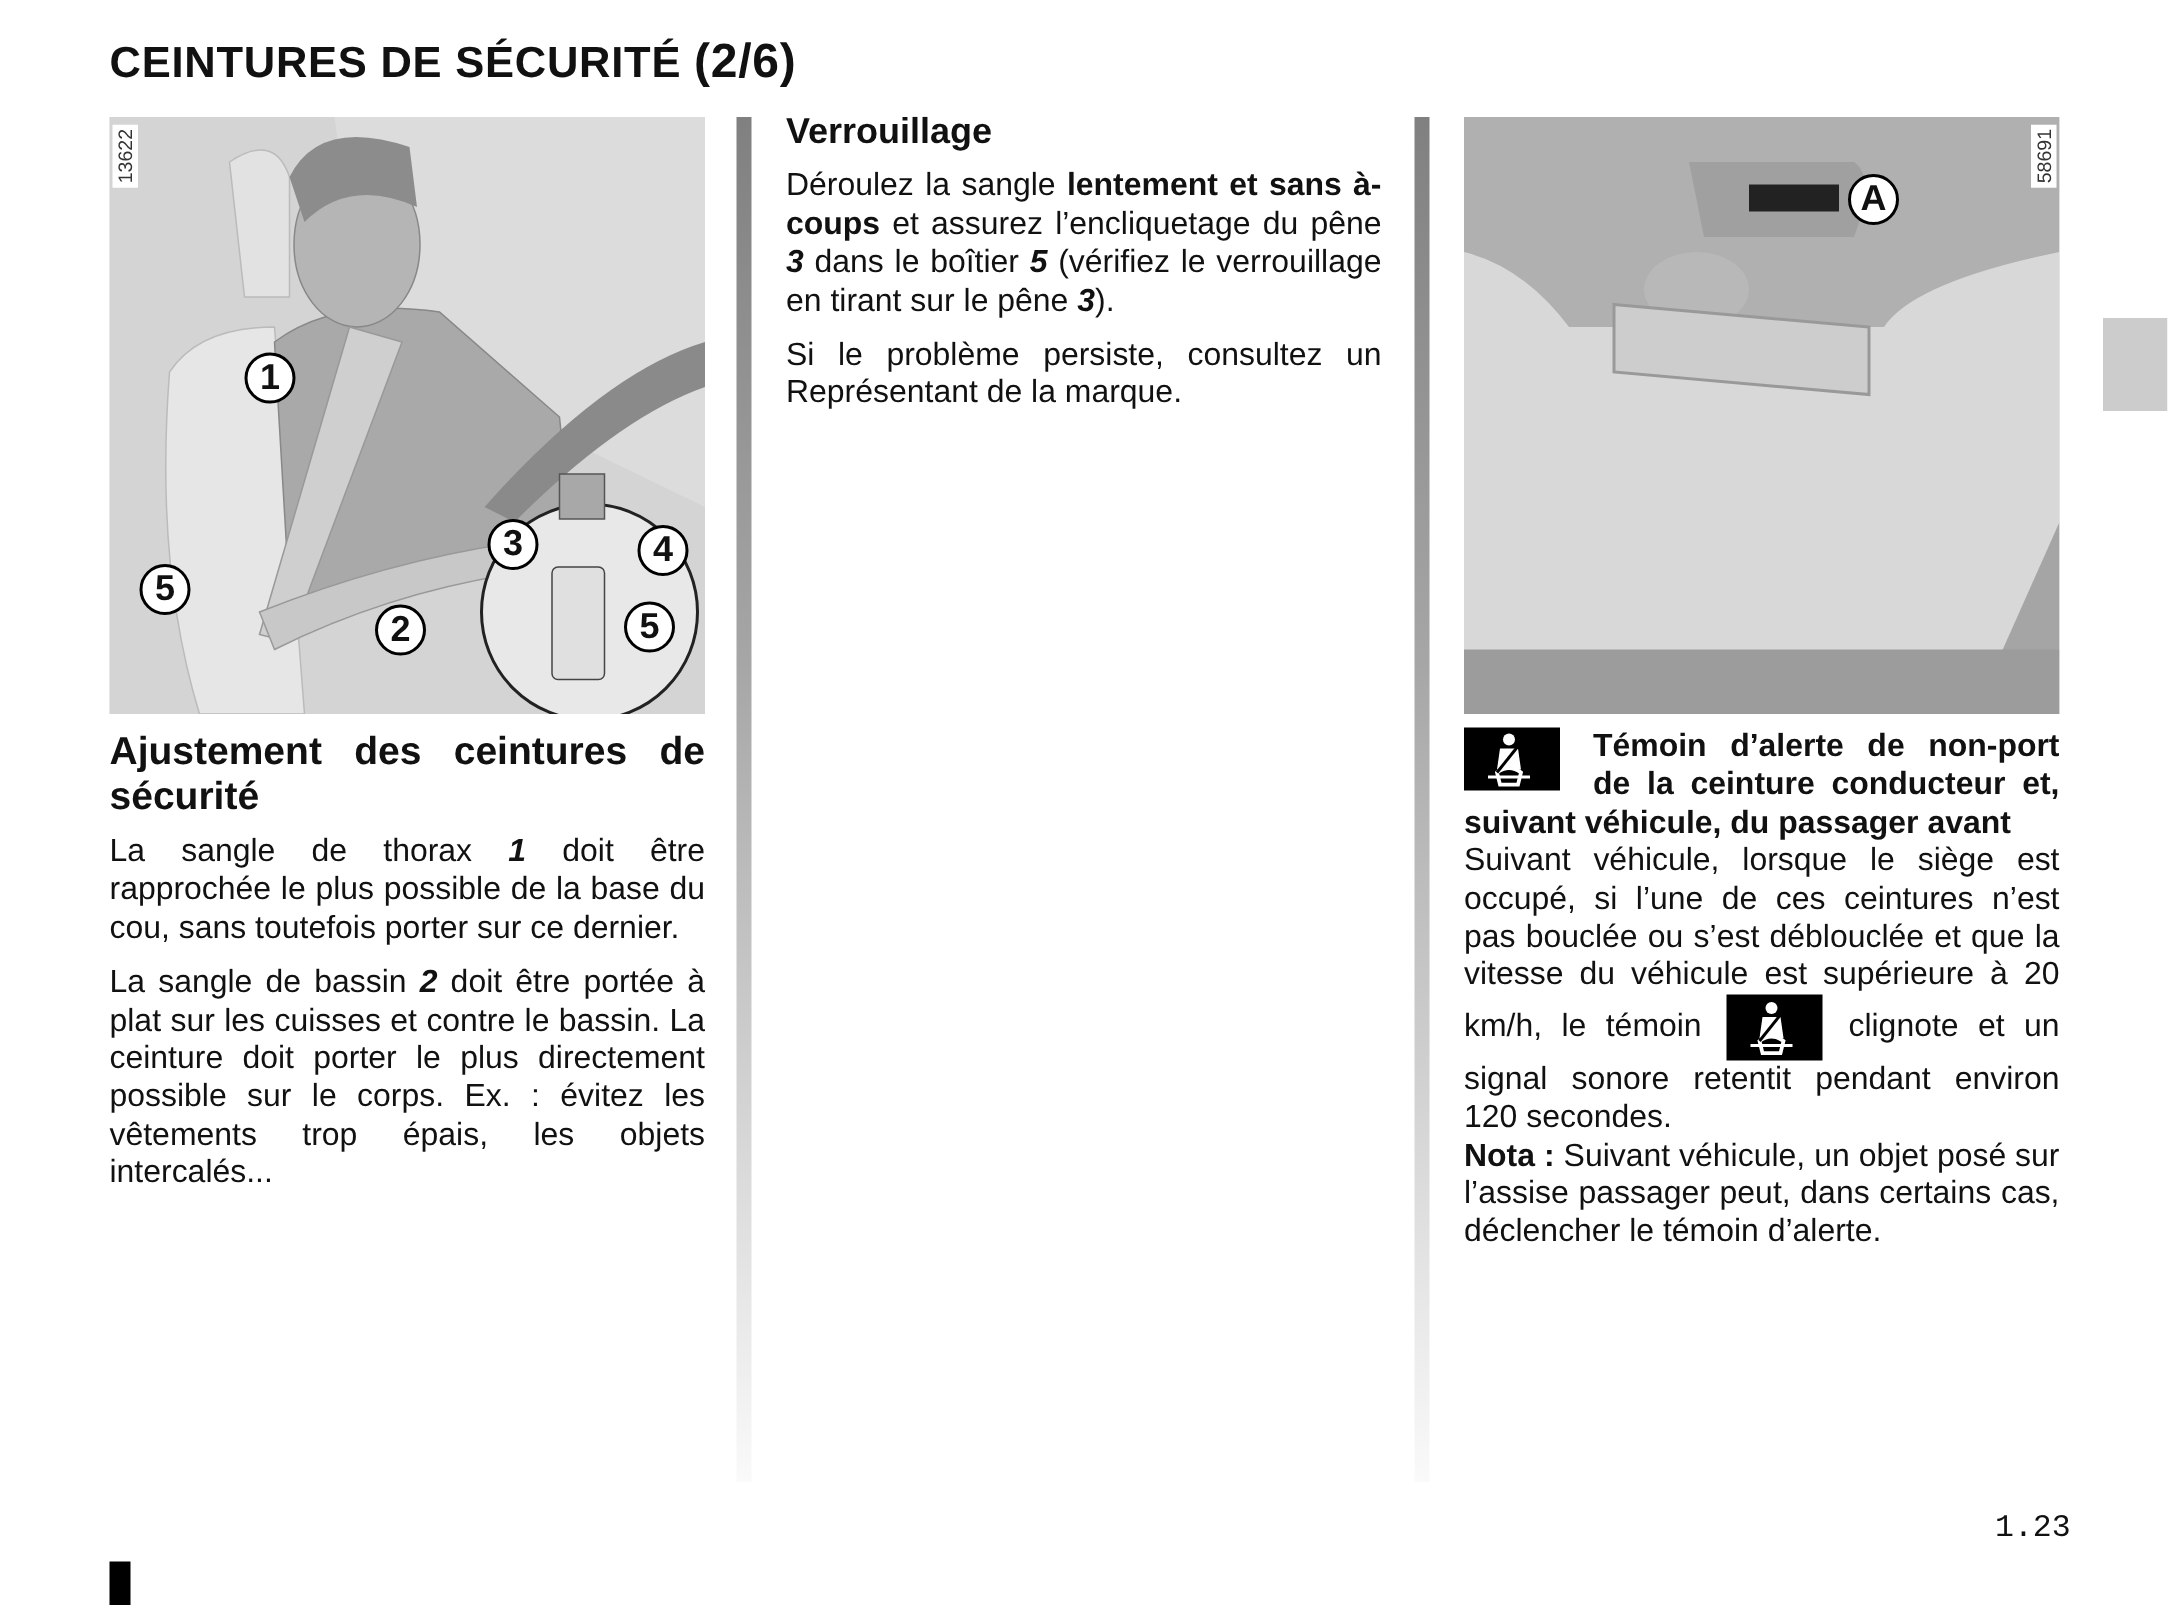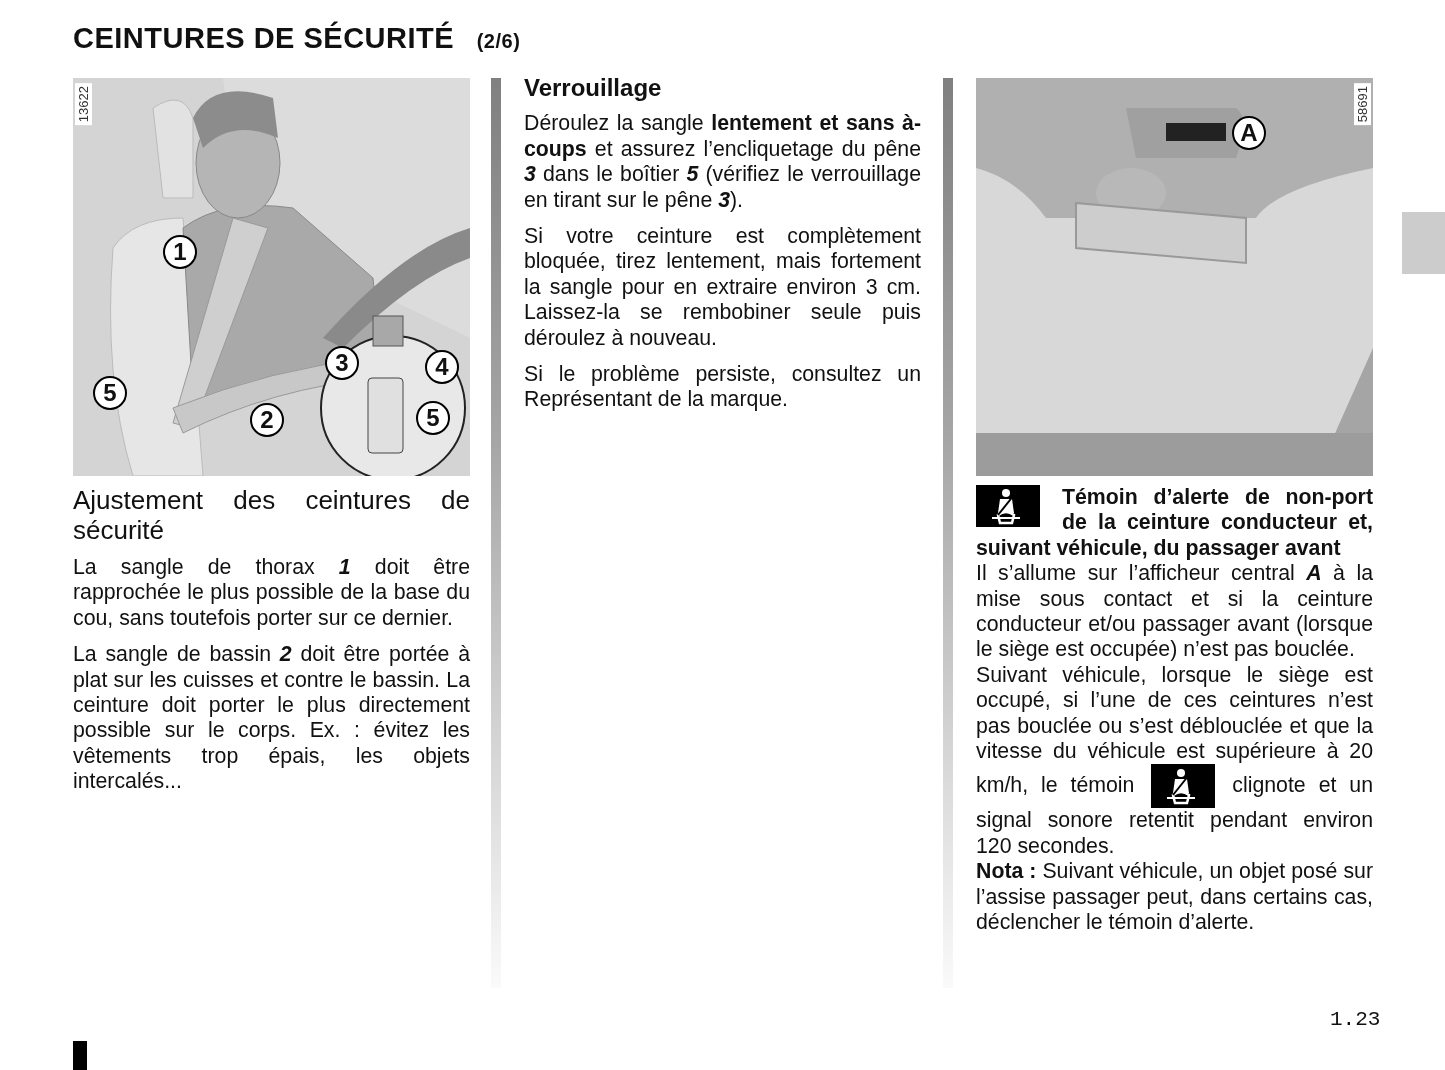--- a/index.html
+++ b/index.html
@@ -1,23 +1,23 @@
 <!DOCTYPE html>
 <html><head>
 <meta charset="utf-8">
 <style>
   html, body { margin:0; padding:0; background:#fff; }
   body { width:1445px; height:1070px; position:relative; overflow:hidden;
          font-family:"Liberation Sans", sans-serif; color:#111; }
   .title { position:absolute; left:73px; top:22px; font-size:29px; font-weight:bold; letter-spacing:0.5px; }
-  .title .sub { font-size:20px;margin-left:14px; }
+  .title .sub { font-size:32px; }
   .col { position:absolute; font-size:21.3px; line-height:25.4px; text-align:justify; }
   .col p { margin:0 0 11px 0; }
   .col h3 { margin:0 0 11px 0; font-size:24px; font-weight:bold; }
-  .col h2 { margin:0 0 10px 0; font-size:26px; line-height:30px; font-weight:normal; }
+  .col h2 { margin:0 0 10px 0; font-size:26px; line-height:30px; font-weight:bold; }
   #col1 { left:73px; top:485px; width:397px; }
   #col2 { left:524px; top:75px; width:397px; }
   #col3 { left:976px; top:485px; width:397px; }
   .sep { position:absolute; top:78px; width:10px; height:910px;
          background:linear-gradient(#808080, #a6a6a6 40%, #d0d0d0 70%, #fafafa); }
   .fig { position:absolute; background:#d3d3d3; overflow:hidden; }
   #fig1 { left:73px; top:78px; width:397px; height:398px; }
   #fig2 { left:976px; top:78px; width:397px; height:398px; }
   .fig-num { position:absolute; background:#fff; font-size:13px; color:#333;
              writing-mode:vertical-rl; transform:rotate(180deg); padding:3px 1px; }
@@ -70,21 +70,20 @@
 
 <div class="col" id="col1">
   <h2>Ajustement des ceintures de sécurité</h2>
   <p><span>La sangle de thorax </span><b class="num">1</b><span> doit être rapprochée le plus possible de la base du cou, sans toutefois porter sur ce dernier.</span></p>
   <p><span>La sangle de bassin </span><b class="num">2</b><span> doit être portée à plat sur les cuisses et contre le bassin. La ceinture doit porter le plus directement possible sur le corps. Ex. : évitez les vêtements trop épais, les objets intercalés...</span></p>
 </div>
 
 <div class="col" id="col2">
   <h3>Verrouillage</h3>
   <p><span>Déroulez la sangle </span><b>lentement et sans à-coups</b><span> et assurez l’encliquetage du pêne </span><b class="num">3</b><span> dans le boîtier </span><b class="num">5</b><span> (vérifiez le verrouillage en tirant sur le pêne </span><b class="num">3</b><span>).</span></p>
-  <p>Si votre ceinture est complètement bloquée, tirez lentement, mais fortement la sangle pour en extraire environ 3 cm. Laissez-la se rembobiner seule puis déroulez à nouveau.</p>
   <p style="margin-bottom:36px;">Si le problème persiste, consultez un Représentant de la marque.</p>
 </div>
 
 <div class="fig" id="fig2">
   <svg width="397" height="398" viewBox="0 0 397 398">
     <rect width="397" height="398" fill="#d8d8d8"></rect>
     <path d="M0,0 L397,0 L397,90 Q300,110 280,140 L70,140 Q40,100 0,90Z" fill="#b0b0b0"></path>
     <path d="M150,30 L260,30 Q275,40 260,80 L160,80Z" fill="#a0a0a0"></path>
     <rect x="190" y="45" width="60" height="18" fill="#222"></rect>
     <ellipse cx="155" cy="115" rx="35" ry="25" fill="#b8b8b8"></ellipse>
@@ -104,21 +103,20 @@
       <svg width="64" height="42" viewBox="0 0 64 42">
           <circle cx="30" cy="8" r="4" fill="#fff"></circle>
           <path d="M24,14 L36,14 L38,28 L22,28Z" fill="#fff"></path>
           <path d="M22,30 Q30,24 38,30 L36,38 L24,38Z" fill="none" stroke="#fff" stroke-width="2.5"></path>
           <line x1="38" y1="10" x2="22" y2="30" stroke="#000" stroke-width="2"></line>
           <line x1="16" y1="33" x2="44" y2="33" stroke="#fff" stroke-width="2"></line>
         </svg>
     </span>
     <span>Témoin d’alerte de non-port de la ceinture conducteur et, suivant véhicule, du passager avant</span>
   </div>
-  <div><span>Il s’allume sur l’afficheur central </span><b class="num">A</b><span> à la mise sous contact et si la ceinture conducteur et/ou passager avant (lorsque le siège est occupée) n’est pas bouclée.</span></div>
   <div><span>Suivant véhicule, lorsque le siège est occupé, si l’une de ces ceintures n’est pas bouclée ou s’est déblouclée et que la vitesse du véhicule est supérieure à 20 km/h, le témoin</span> <span class="seat-icon inline-icon"><svg width="64" height="44" viewBox="0 0 64 44">
           <circle cx="30" cy="9" r="4" fill="#fff"></circle>
           <path d="M24,15 L36,15 L38,29 L22,29Z" fill="#fff"></path>
           <path d="M22,31 Q30,25 38,31 L36,39 L24,39Z" fill="none" stroke="#fff" stroke-width="2.5"></path>
           <line x1="38" y1="11" x2="22" y2="31" stroke="#000" stroke-width="2"></line>
           <line x1="16" y1="34" x2="44" y2="34" stroke="#fff" stroke-width="2"></line>
         </svg></span> <span>clignote et un signal sonore retentit pendant environ 120 secondes.</span></div>
   <div><b>Nota :</b><span> Suivant véhicule, un objet posé sur l’assise passager peut, dans certains cas, déclencher le témoin d’alerte.</span></div>
 </div>
 

